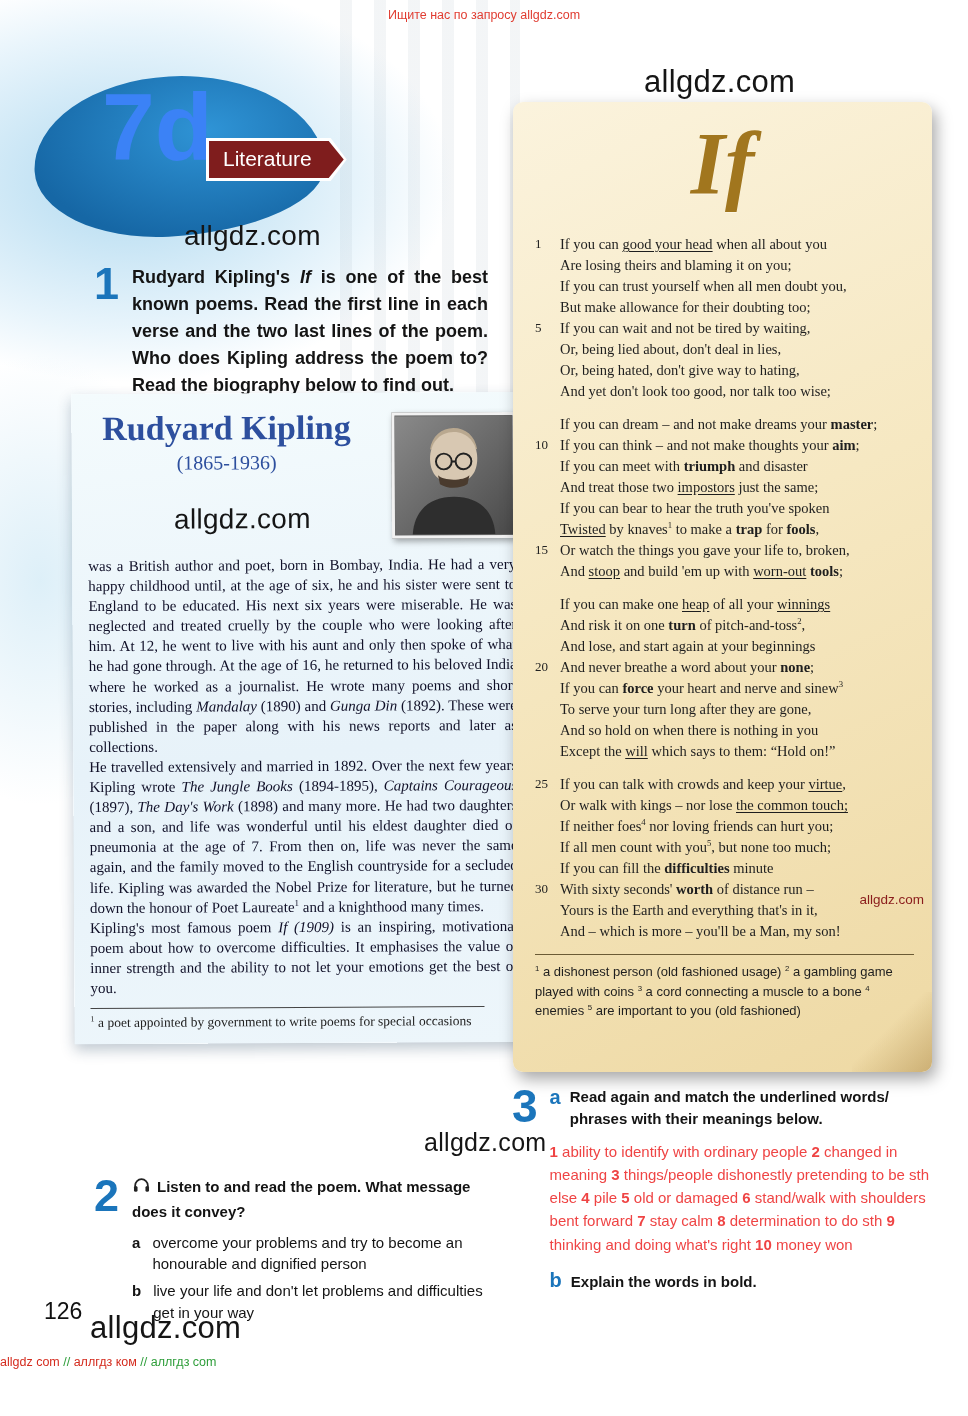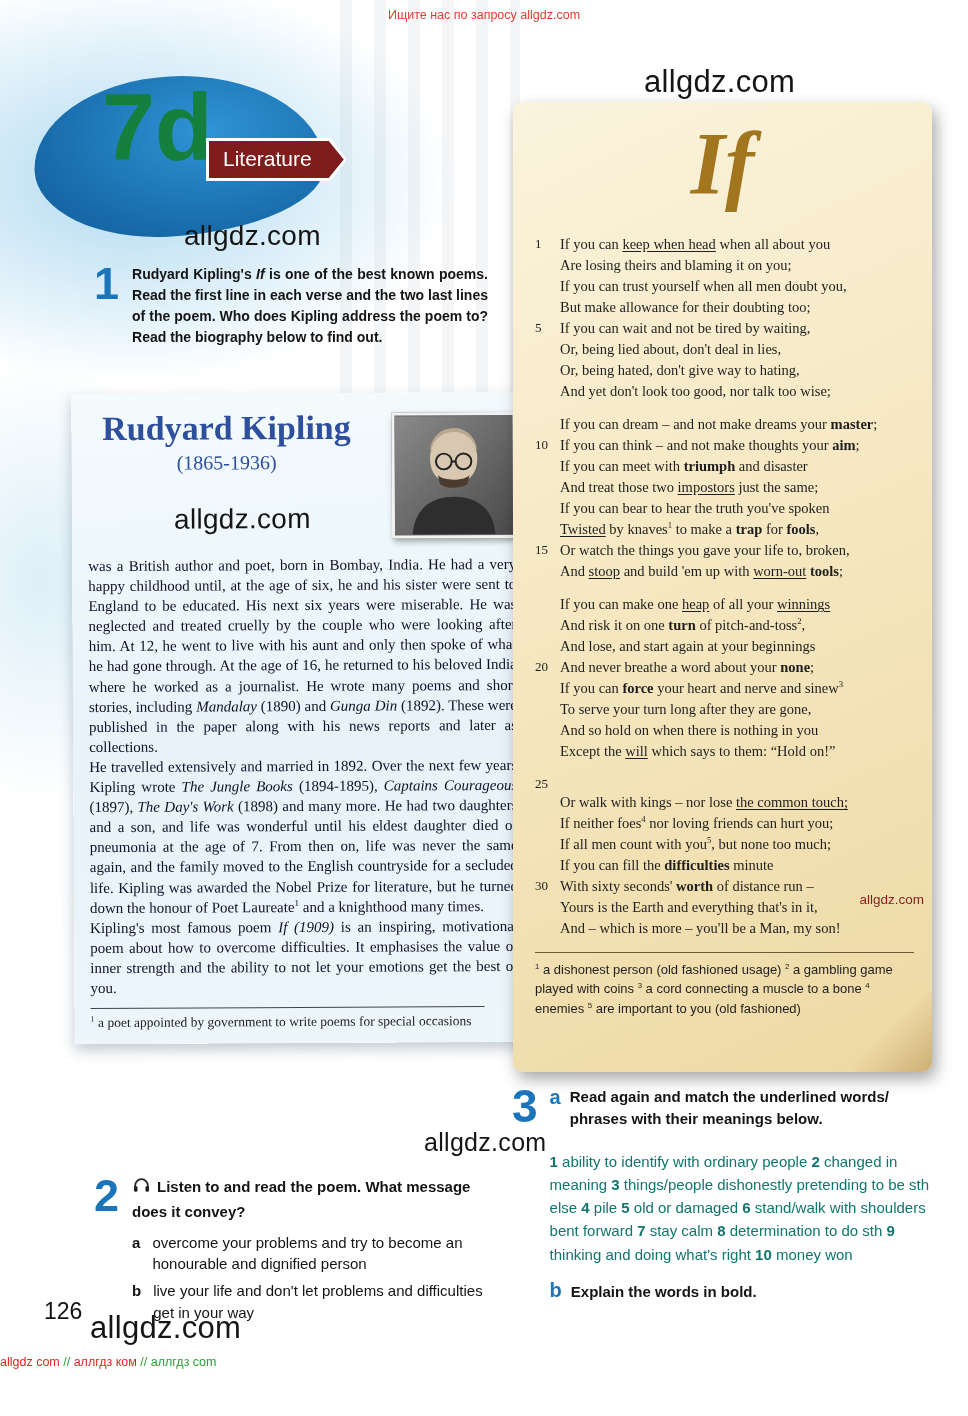--- a/index.html
+++ b/index.html
@@ -9,27 +9,27 @@
   .bg-trees{position:absolute;left:340px;top:0;width:180px;height:420px;background:repeating-linear-gradient(90deg,rgba(140,160,175,.10) 0 12px,rgba(255,255,255,0) 12px 34px)}
   .top-note{position:absolute;top:8px;left:0;right:0;text-align:center;font-size:12.5px;color:#e03c31}
   .wm{position:absolute;color:#151515;letter-spacing:.3px}
   .wm-topright{left:644px;top:64px;font-size:31px}
   .wm-under-banner{left:184px;top:220px;font-size:28px}
   .wm-card{position:absolute;left:86px;top:94px;font-size:28px;color:#151515}
   .wm-center{left:424px;top:1128px;font-size:25px}
   .wm-bottomleft{left:90px;top:1310px;font-size:31px}
   .wm-poem{position:absolute;right:8px;top:790px;font-size:13.5px;color:#8a1c1c}
   .blob{position:absolute;left:34px;top:76px;width:290px;height:160px;background:radial-gradient(ellipse at 60% 35%,#2f94d6,#1667a5 75%);border-radius:48% 52% 55% 45%/55% 60% 40% 45%;transform:rotate(-3deg)}
-  .unit-num{position:absolute;left:102px;top:80px;font-size:95px;font-weight:bold;color:#15803d;line-height:1}
+  .unit-num{position:absolute;left:102px;top:80px;font-size:95px;font-weight:bold;color:#3b82f6;line-height:1}
   .banner{position:absolute;left:206px;top:138px}
   .banner-outer{background:#fff;clip-path:polygon(0 0,calc(100% - 16px) 0,100% 50%,calc(100% - 16px) 100%,0 100%);padding:3px;filter:drop-shadow(2px 2px 3px rgba(0,0,0,.25))}
   .banner-inner{background:#7f1d1d;clip-path:polygon(0 0,calc(100% - 15px) 0,100% 50%,calc(100% - 15px) 100%,0 100%);color:#fff;font-size:21px;padding:6px 32px 7px 14px}
   .ex-num{color:#1b75bb;font-weight:bold;font-size:45px;line-height:.9;flex:none}
   .ex1{position:absolute;left:94px;top:264px;width:394px;display:flex;gap:13px}
-  .ex1-text{font-weight:bold;font-size:14px;line-height:1.5;text-align:justify;color:#141414}
+  .ex1-text{font-weight:bold;font-size:18px;line-height:1.5;text-align:justify;color:#141414}
   .bio-card{position:absolute;left:73px;top:393px;width:428px;padding:16px 16px 12px;background:linear-gradient(175deg,#f4fbfd 0%,#e7f2f9 55%,#edf6fb 100%);box-shadow:0 6px 14px rgba(30,60,90,.28);transform:rotate(-.3deg)}
   .bio-head{position:relative;height:146px}
   .bio-nameblock{width:278px;text-align:center}
   .bio-name{font-family:"Liberation Serif",serif;font-weight:bold;font-size:34px;color:#2d4f9e}
   .bio-years{font-family:"Liberation Serif",serif;font-size:20px;color:#2d4f9e;margin-top:4px}
   .bio-photo{position:absolute;right:0;top:4px;width:118px;height:120px;border:3px solid #f2f2f2;box-shadow:2px 3px 6px rgba(0,0,0,.35);background:#666}
   .bio-photo svg{display:block;width:100%;height:100%}
   .bio-body{font-family:"Liberation Serif",serif;font-size:15px;line-height:1.34;text-align:justify;color:#101028}
   .bio-p{margin:0}
   .bio-footnote{margin-top:10px;border-top:1px solid #444;padding-top:5px;font-family:"Liberation Serif",serif;font-size:13.5px;color:#222;width:92%;line-height:1.35}
@@ -47,21 +47,21 @@
   .lnum{width:25px;flex:none;font-family:"Liberation Serif",serif;font-size:13px;color:#222;padding-top:2px}
   .ltext{font-family:"Liberation Serif",serif;font-size:14.5px;line-height:1.44;color:#1e1e1e}
   .ltext u{text-underline-offset:2px}
   .poem-footnote{margin:10px 18px 0 22px;border-top:1px solid #6b5b35;padding-top:7px;font-size:13px;line-height:1.5;color:#1e1e1e}
   sup{font-size:.6em;vertical-align:super;line-height:0}
   .ex3{position:absolute;left:512px;top:1086px;width:436px;display:flex;gap:12px}
   .ex3 .ex-num{font-size:46px}
   .ex3a,.ex3b{display:flex;gap:9px}
   .sub-label{color:#1b75bb;font-weight:bold;font-size:20px;line-height:1.1;flex:none}
   .ex3-heading{font-weight:bold;font-size:15px;line-height:1.45;color:#141414}
-  .ex3-meanings{font-size:15px;line-height:1.55;color:#0f766e;margin:20px 0 13px 0}
+  .ex3-meanings{font-size:15px;line-height:1.55;color:#ef4444;margin:10px 0 13px 0}
   .ex3b{margin-top:2px;align-items:baseline}
   .page-num{position:absolute;left:44px;top:1298px;font-size:23px;color:#111}
   .bottom-note{position:absolute;top:1355px;left:0;right:0;text-align:left;font-size:12.5px}
 </style>
 </head>
 <body>
 
 <div class="page">
   <div class="bg-wash"></div>
   <div class="bg-wash2"></div>
@@ -144,21 +144,21 @@
         </div>
     </div>
   </div>
 
   <div class="parchment">
     <div class="poem-title">If</div>
     <div class="poem-body" id="poem-body">
         <div class="stanza">
           <div class="pline">
             <span class="lnum">1</span>
-            <span class="ltext">If you can <u>keep when head</u> when all about you</span>
+            <span class="ltext">If you can <u>good your head</u> when all about you</span>
           </div>
           <div class="pline">
             <span class="lnum"></span>
             <span class="ltext">Are losing theirs and blaming it on you;</span>
           </div>
           <div class="pline">
             <span class="lnum"></span>
             <span class="ltext">If you can trust yourself when all men doubt you,</span>
           </div>
           <div class="pline">
@@ -246,20 +246,21 @@
             <span class="ltext">And so hold on when there is nothing in you</span>
           </div>
           <div class="pline">
             <span class="lnum"></span>
             <span class="ltext">Except the <u>will</u> which says to them: “Hold on!”</span>
           </div>
         </div>
         <div class="stanza">
           <div class="pline">
             <span class="lnum">25</span>
+            <span class="ltext">If you can talk with crowds and keep your <u>virtue</u>,</span>
           </div>
           <div class="pline">
             <span class="lnum"></span>
             <span class="ltext">Or walk with kings – nor lose <u>the common touch;</u></span>
           </div>
           <div class="pline">
             <span class="lnum"></span>
             <span class="ltext">If neither foes<sup>4</sup> nor loving friends can hurt you;</span>
           </div>
           <div class="pline">

